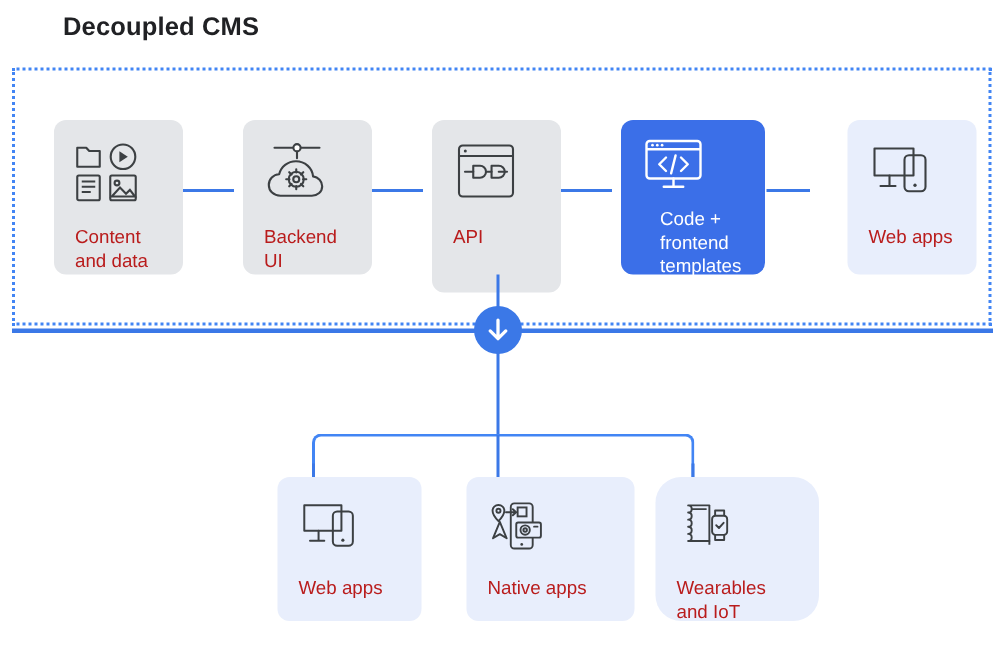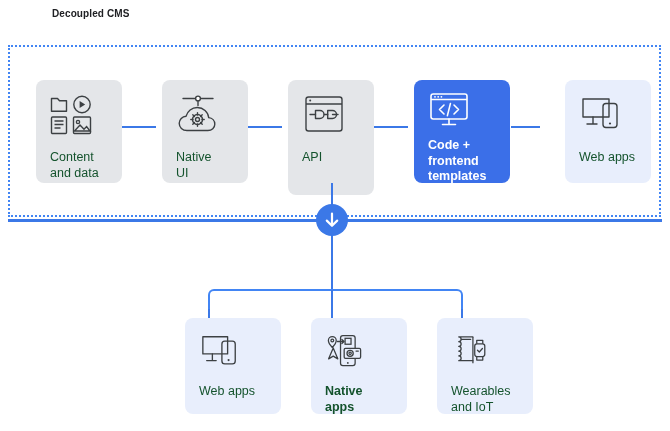--- a/index.html
+++ b/index.html
@@ -5,22 +5,22 @@
   html,body{margin:0;padding:0;}
   body{
     width:670px;height:431px;
     background:#ffffff;
     font-family:"Liberation Sans","DejaVu Sans",sans-serif;
     overflow:hidden;
   }
   #stage{position:relative;width:670px;height:431px;}
 
   .title{
-    position:absolute;left:24px;top:8px;
-    font-size:10px;font-weight:bold;color:#202124;
+    position:absolute;left:14px;top:8px;
+    font-size:17px;font-weight:bold;color:#202124;
     letter-spacing:.1px;
     padding-left:28px;
   }
 
   
   .dotted-box{
     position:absolute;left:8px;top:45px;width:653px;height:172px;
     border:2px dotted #4285f4;
     box-sizing:border-box;
   }
@@ -35,28 +35,28 @@
   .card{
     position:absolute;
     border-radius:8px;
     box-sizing:border-box;
     display:flex;flex-direction:column;
     align-items:flex-start;
     padding:14px 12px 10px 14px;
   }
   .card .label{
     font-size:12.5px;line-height:15.5px;
-    color:#14532d;white-space:pre-line;
+    color:#b91c1c;white-space:pre-line;
   }
   .card .icon{margin-bottom:10px;display:block;}
 
   .card.grey{background:#e4e6e9;}
   .card.lav{background:#e8eefc;margin-left:25px;}
   .card.blue{background:#3b6fe8;}
-  .card.blue .label{color:#ffffff;font-weight:bold;}
+  .card.blue .label{color:#ffffff;font-weight:normal;margin-left:12px;}
 
   
   .conn{position:absolute;background:#3b78e7;}
   .h{height:2px;}
   .v{width:2px;}
 
   
   .circle-arrow{
     position:absolute;left:316px;top:204px;width:32px;height:32px;
     border-radius:50%;background:#3b78e7;
@@ -108,21 +108,21 @@
       <svg width="44" height="42" viewBox="0 0 44 42" fill="none" stroke="#3c4043" stroke-width="1.4">
         <path d="M7 4.5h30" stroke-linecap="round"></path>
         <circle cx="22" cy="4.5" r="2.4" fill="#fff"></circle>
         <path d="M22 7v4.5" stroke-linecap="round"></path>
         <path d="M11 36.5c-4.6 0-7.8-3.2-7.8-7.2 0-3.8 3-6.9 6.9-7.1 1.2-5.1 5.8-8.7 11.2-8.7 6 0 10.9 4.4 11.4 10.1 3.5.4 6.1 3.2 6.1 6.6 0 3.6-3 6.3-6.9 6.3z" stroke-linejoin="round"></path>
         <circle cx="21.5" cy="25.5" r="5"></circle>
         <circle cx="21.5" cy="25.5" r="2"></circle>
         <path d="M21.5 18.8v2.2M21.5 30v2.2M14.8 25.5h2.2M26 25.5h2.2M16.8 20.8l1.6 1.6M24.6 28.6l1.6 1.6M26.2 20.8l-1.6 1.6M18.4 28.6l-1.6 1.6" stroke-linecap="round"></path>
       </svg>
     </span>
-    <span class="label">Native
+    <span class="label">Backend
 UI</span>
   </div>
 
   <div class="card grey" style="left:288px;top:80px;width:86px;height:115px;">
     <span class="icon">
       <svg width="44" height="42" viewBox="0 0 44 42" fill="none" stroke="#3c4043" stroke-width="1.4">
         <rect x="4" y="3" width="36" height="34" rx="2.5"></rect>
         <path d="M4 10h36"></path>
         <circle cx="8.2" cy="6.6" r="1" fill="#3c4043" stroke="none"></circle>
         <path d="M8 20.5h5.5" stroke-linecap="round"></path>
@@ -187,40 +187,40 @@
       <svg width="42" height="40" viewBox="0 0 44 42" fill="none" stroke="#3c4043" stroke-width="1.4">
         <path d="M4 5h26v18H4z" stroke-linejoin="round"></path>
         <path d="M14 23v7M8 30h10" stroke-linecap="round"></path>
         <rect x="24" y="9.5" width="14" height="24" rx="3"></rect>
         <circle cx="31" cy="29.5" r="1.1" fill="#3c4043" stroke="none"></circle>
       </svg>
     </span>
     <span class="label">Web apps</span>
   </div>
 
-  <div class="card lav" style="left:286px;top:318px;width:96px;height:96px;font-weight:bold;">
+  <div class="card lav" style="left:286px;top:318px;width:112px;height:96px;">
     <span class="icon" style="margin-bottom:8px;">
       <svg width="42" height="40" viewBox="0 0 46 42" fill="none" stroke="#3c4043" stroke-width="1.4">
         <rect x="17" y="3" width="16" height="33" rx="2.6"></rect>
         <circle cx="25" cy="33" r="1" fill="#3c4043" stroke="none"></circle>
         <path d="M8 4.2c2.4 0 4.3 1.9 4.3 4.2 0 3.1-4.3 7.6-4.3 7.6S3.7 11.5 3.7 8.4C3.7 6.1 5.6 4.2 8 4.2z" stroke-linejoin="round"></path>
         <circle cx="8" cy="8.4" r="1.5"></circle>
         <path d="M13.5 9.5h7M18.5 7.3l2.4 2.2-2.4 2.2" stroke-linecap="round" stroke-linejoin="round"></path>
         <rect x="22" y="6" width="6.5" height="6.5"></rect>
         <path d="M4 28.5l5-12 5 12-5-3z" stroke-linejoin="round"></path>
         <rect x="21" y="17" width="18" height="11" rx="1.4" fill="#e8eefc"></rect>
         <circle cx="27.5" cy="22.5" r="3.4"></circle>
         <circle cx="27.5" cy="22.5" r="1.3"></circle>
         <path d="M34 20h2.5" stroke-linecap="round"></path>
       </svg>
     </span>
     <span class="label">Native apps</span>
   </div>
 
-  <div class="card lav" style="left:412px;top:318px;width:96px;height:96px;">
+  <div class="card lav" style="left:412px;top:318px;width:109px;height:96px;border-radius:17px;">
     <span class="icon" style="margin-bottom:8px;">
       <svg width="42" height="40" viewBox="0 0 46 42" fill="none" stroke="#3c4043" stroke-width="1.4">
         <path d="M24 4.5H8.5c1.8 0 2.6 1.3 2.6 2.6s-.8 2.6-2.6 2.6c1.8 0 2.6 1.3 2.6 2.6s-.8 2.6-2.6 2.6c1.8 0 2.6 1.3 2.6 2.6s-.8 2.6-2.6 2.6c1.8 0 2.6 1.3 2.6 2.6s-.8 2.6-2.6 2.6c1.8 0 2.6 1.3 2.6 2.6s-.8 2.6-2.6 2.6H24" stroke-linejoin="round" stroke-linecap="round"></path>
         <path d="M24 4.5v28.8"></path>
         <path d="M11.5 7.2h10" stroke-linecap="round"></path>
         <rect x="26" y="12" width="11" height="14" rx="2.4"></rect>
         <path d="M28.2 12V8.2h6.6V12M28.2 26v3.8h6.6V26" stroke-linejoin="round"></path>
         <path d="M29 19l2 2 3.4-3.8" stroke-linecap="round" stroke-linejoin="round"></path>
       </svg>
     </span>

